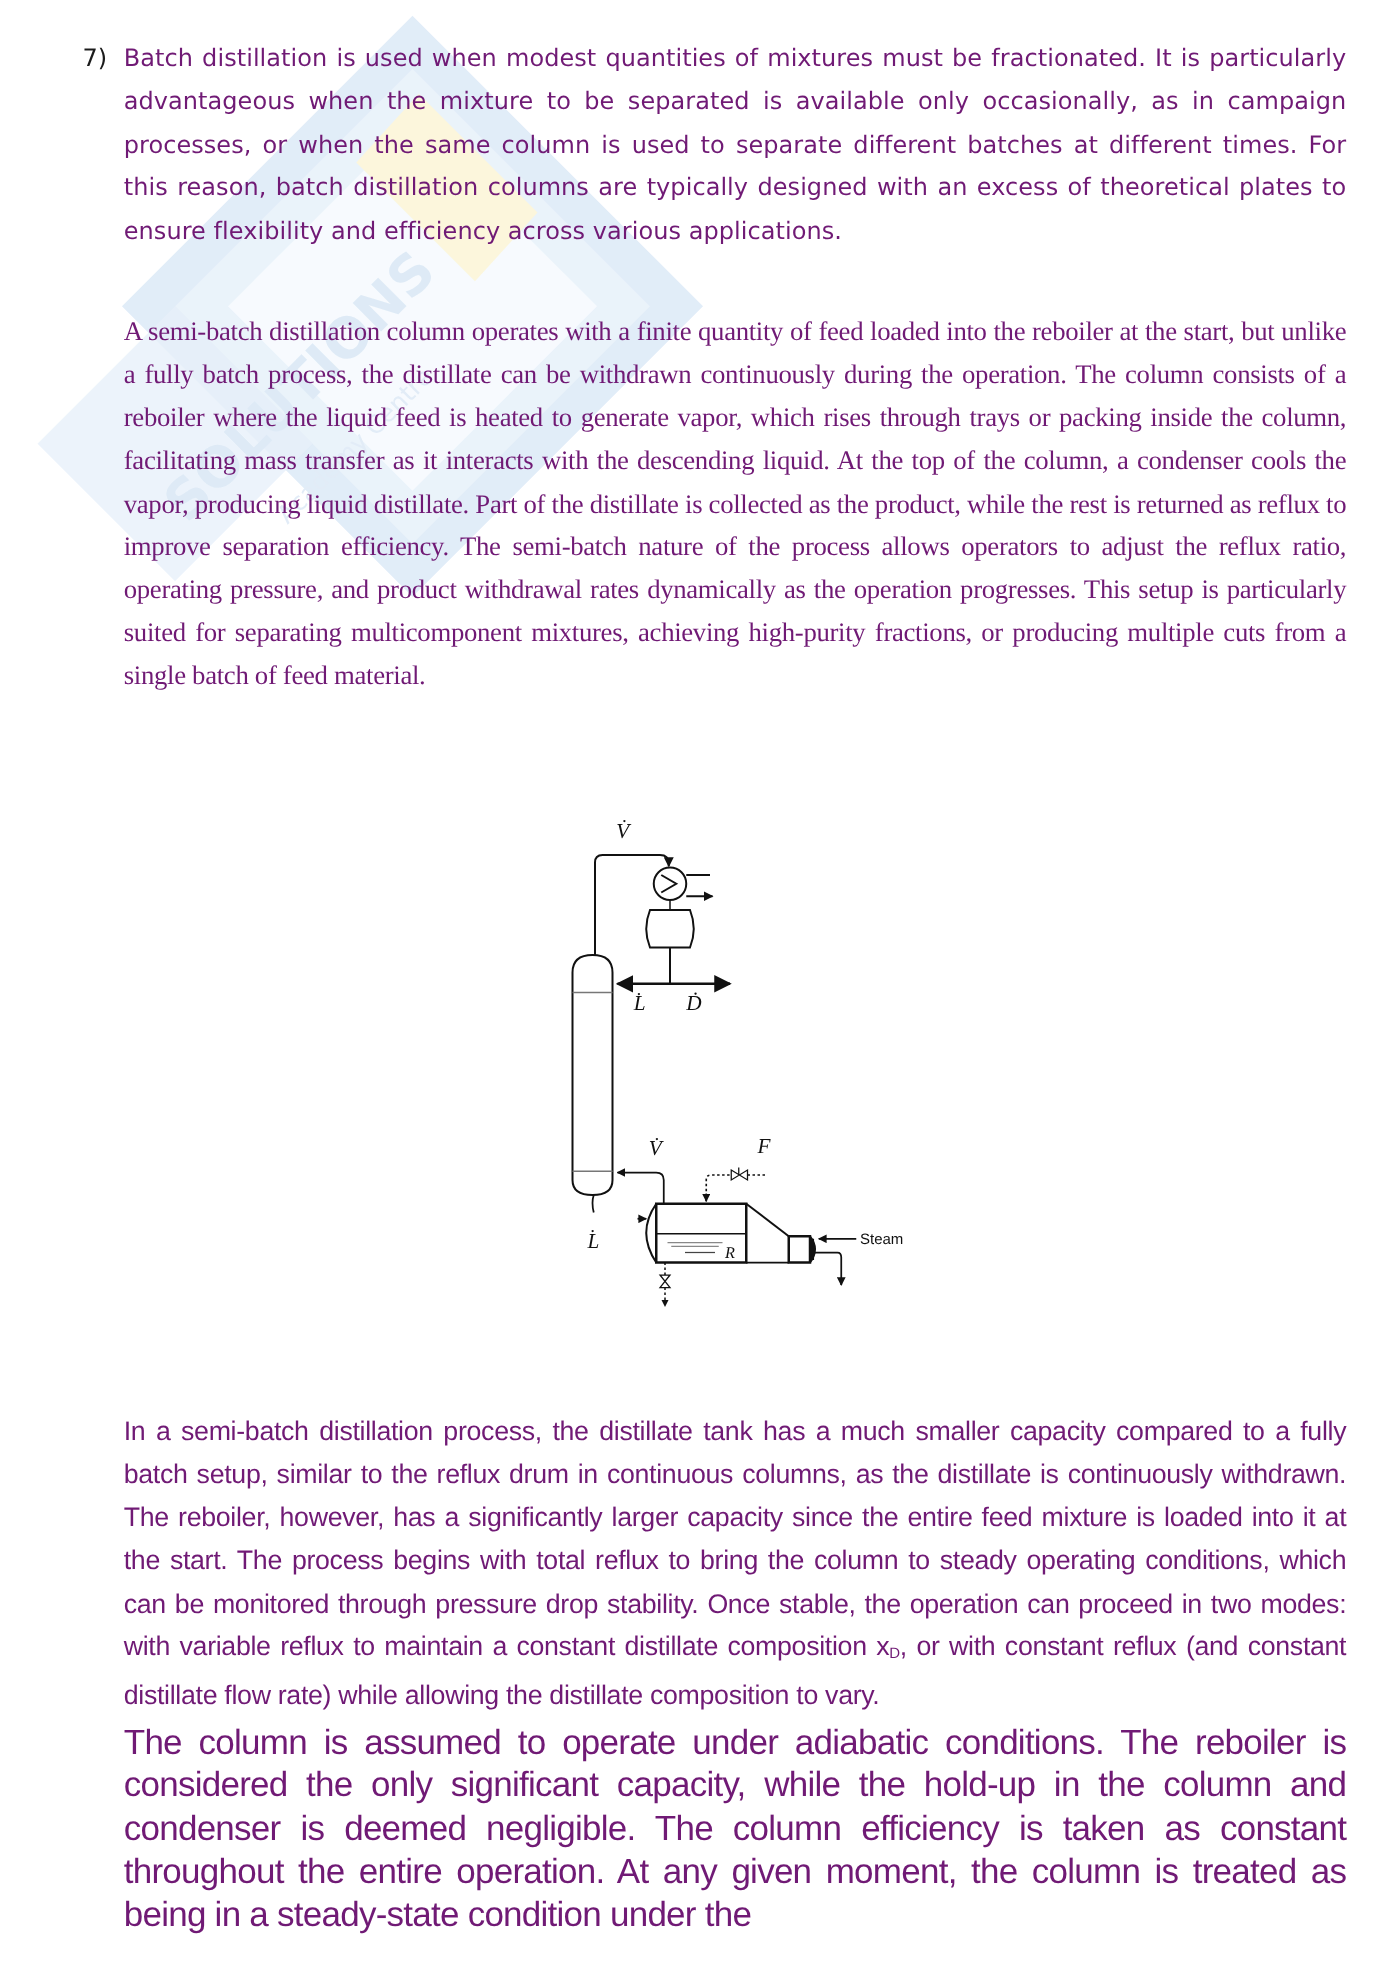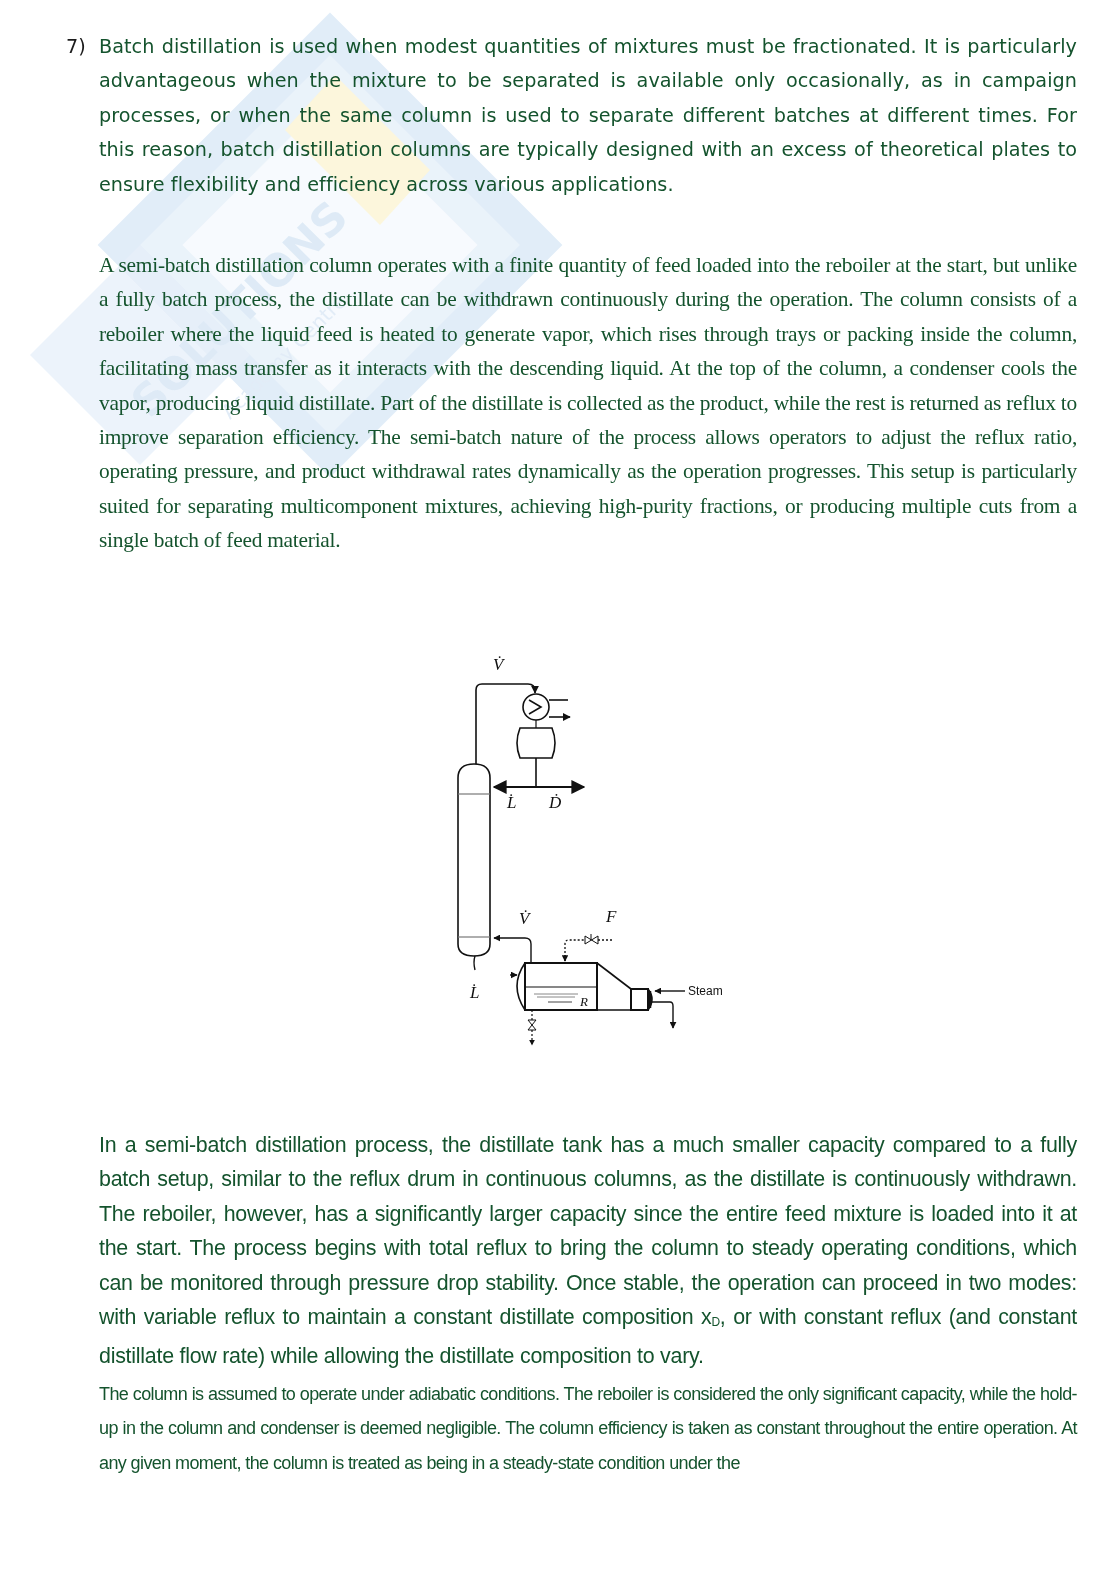--- a/index.html
+++ b/index.html
@@ -2,31 +2,31 @@
 <html><head>
 <meta charset="utf-8">
 <style>
   html, body { margin: 0; padding: 0; background: #ffffff; }
   body { width: 1116px; height: 1578px; position: relative; overflow: hidden; }
   .page { position: absolute; left: 0; top: 0; width: 1116px; height: 1578px; background: #fff; }
   .watermark { position: absolute; left: 0; top: 0; width: 1116px; height: 1578px; pointer-events: none; z-index: 0; }
   .text-block {
     position: absolute; left: 99px; width: 978px;
     font-family: "DejaVu Sans", sans-serif; font-size: 19.2px; line-height: 34.4px;
-    color: #14532d; text-align: justify; z-index: 1;
+    color: #701a75; text-align: justify; z-index: 1;
     letter-spacing: 0.05px;
   }
   .text-block p { margin: 0; }
   .item-number {
     position: absolute; left: 66px; top: 30px;
     font-family: "DejaVu Sans", sans-serif; font-size: 19.2px; line-height: 34.4px;
     color: #1b1b1b; z-index: 1;
   }
   .narrow { font-family: "Liberation Sans", sans-serif; font-size: 21.4px; letter-spacing: -0.25px; }
-  .narrow-tight { font-family: "Liberation Sans", sans-serif; font-size: 18px; letter-spacing: -0.6px; }
+  .narrow-tight { font-family: "Liberation Sans", sans-serif; font-size: 28px; letter-spacing: -0.6px; }
   .diagram { position: absolute; left: 0; top: 0; width: 1116px; height: 1578px; z-index: 1; }
   .diagram text.lbl { font-family: "Liberation Serif", serif; font-style: italic; font-size: 17px; fill: #111; }
   .diagram text.steam { font-family: "Liberation Sans", sans-serif; font-size: 12px; fill: #111; }
   sub.xd { font-size: 12px; vertical-align: -2px; }
 </style>
 </head>
 <body>
 
 <div class="page">
 

